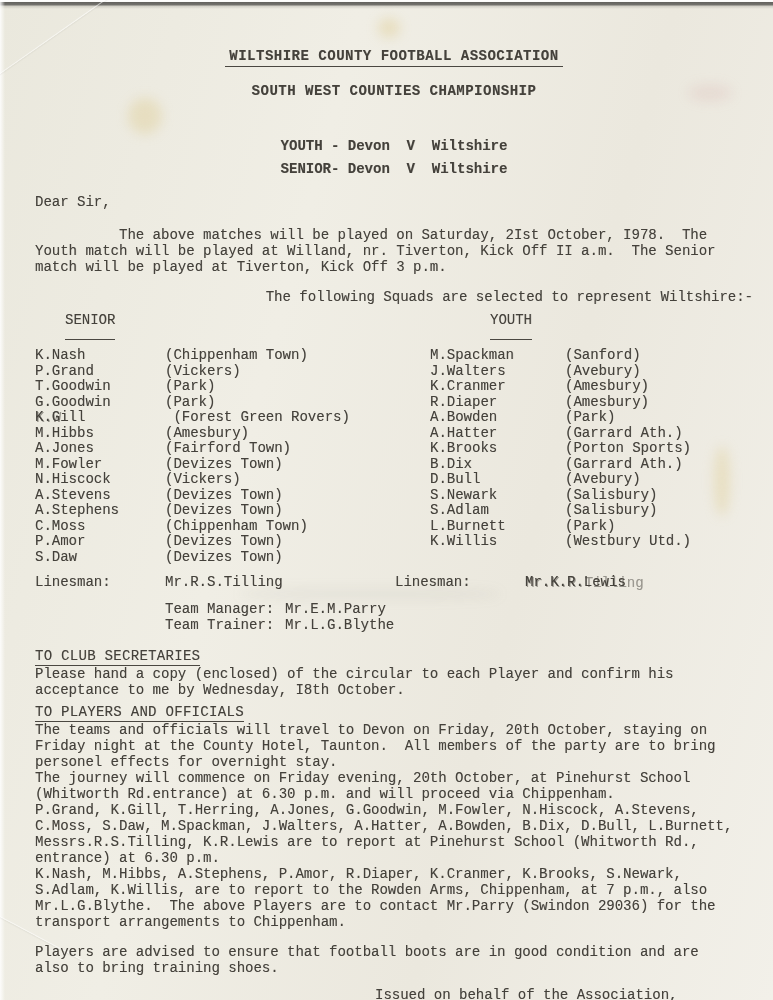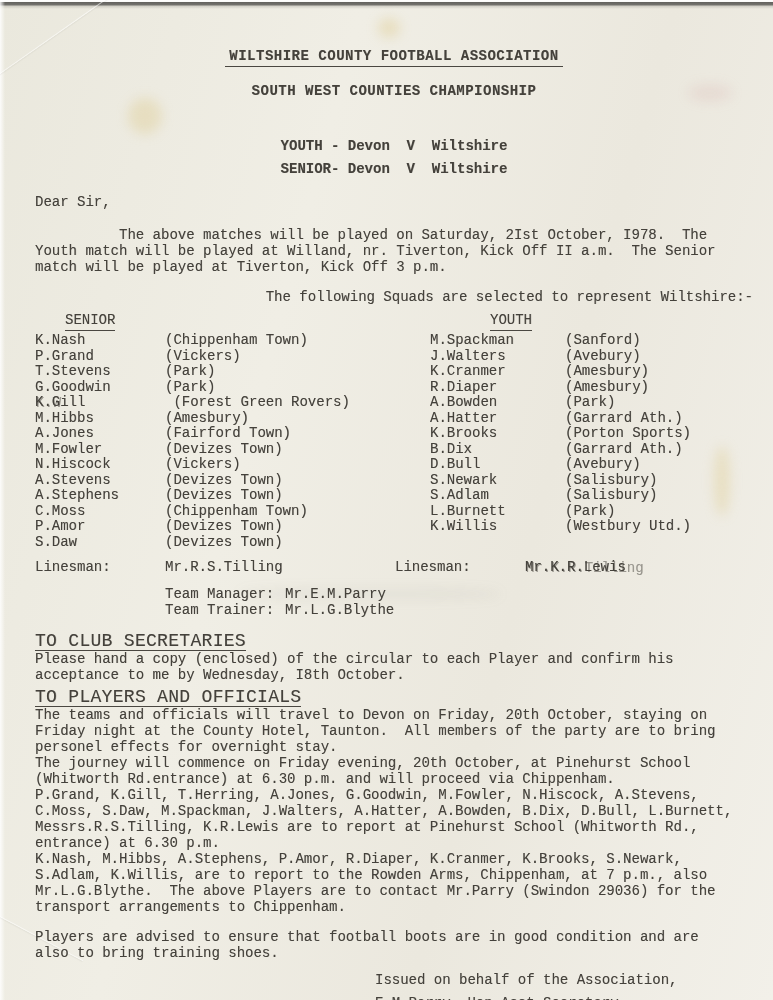--- a/index.html
+++ b/index.html
@@ -32,38 +32,38 @@
   .doc-subtitle{margin-top:16px;letter-spacing:0.5px;}
   .match-lines{display:inline-block;text-align:left;margin-top:20px;}
   .match-line{white-space:pre;line-height:23px;}
   .salutation{margin-top:13px;}
   p{margin:0;white-space:pre-wrap;}
   .intro{margin-top:17px;}
   .squads-intro{margin-top:14px;margin-left:108px;text-align:right;}
   .squads{display:flex;margin-top:7px;}
   .col-senior{width:395px;flex:none;}
   .col-youth{flex:1;}
-  .squad-header{display:inline-block;border-bottom:1.2px solid #4a4741;padding-bottom:2px;margin-bottom:2px;}
+  .squad-header{display:inline-block;border-bottom:1.2px solid #4a4741;padding-bottom:11px;margin-bottom:8px;}
   .col-senior .squad-header{margin-left:30px;}
   .col-youth .squad-header{margin-left:60px;}
   .squad-row{display:flex;line-height:15.5px;}
   .p-name{flex:none;white-space:pre;}
   .col-senior .p-name{width:130px;}
   .col-youth .p-name{width:135px;}
   .p-club{white-space:pre;}
   .linesman-row{display:flex;margin-top:9px;}
   .lbl-130{width:130px;flex:none;white-space:pre;}
   .val-230{width:230px;flex:none;white-space:pre;}
   .officials{margin-top:11px;margin-left:130px;}
   .official-line{display:flex;line-height:16px;}
   .official-label{width:120px;flex:none;white-space:pre;}
   .section{margin-top:0;}
   .sec-club{margin-top:15px;}
   .sec-players{margin-top:6px;}
-  .section-heading{display:inline-block;border-bottom:1.2px solid #4a4741;padding-bottom:1px;margin:0;font-weight:normal;font-size:18px;letter-spacing:0.3px;}
+  .section-heading{display:inline-block;border-bottom:1.2px solid #4a4741;padding-bottom:1px;margin:0;font-weight:normal;font-size:14px;letter-spacing:0.3px;}
   .sec-body{margin-top:0;}
   .boots{margin-top:14px;}
   .signoff{margin-top:8px;margin-left:340px;}
   .signoff-line{line-height:23px;white-space:pre;}
   .overtype{position:relative;display:inline-block;}
   .overtype::after{content:attr(data-ghost);position:absolute;left:1px;top:1px;opacity:0.5;white-space:pre;}
 </style>
 </head>
 <body>
 
@@ -103,21 +103,21 @@
         <span class="squad-header">SENIOR</span>
         <div class="squad-row">
             <span class="p-name">K.Nash</span>
             <span class="p-club">(Chippenham Town)</span>
           </div>
         <div class="squad-row">
             <span class="p-name">P.Grand</span>
             <span class="p-club">(Vickers)</span>
           </div>
         <div class="squad-row">
-            <span class="p-name">T.Stevens</span>
+            <span class="p-name">T.Goodwin</span>
             <span class="p-club">(Park)</span>
           </div>
         <div class="squad-row">
             <span class="p-name">G.Goodwin</span>
             <span class="p-club">(Park)</span>
           </div>
         <div class="squad-row">
             <span class="p-name overtype" data-ghost="K.W">K.Gill</span>
             <span class="p-club"> (Forest Green Rovers)</span>
           </div>

